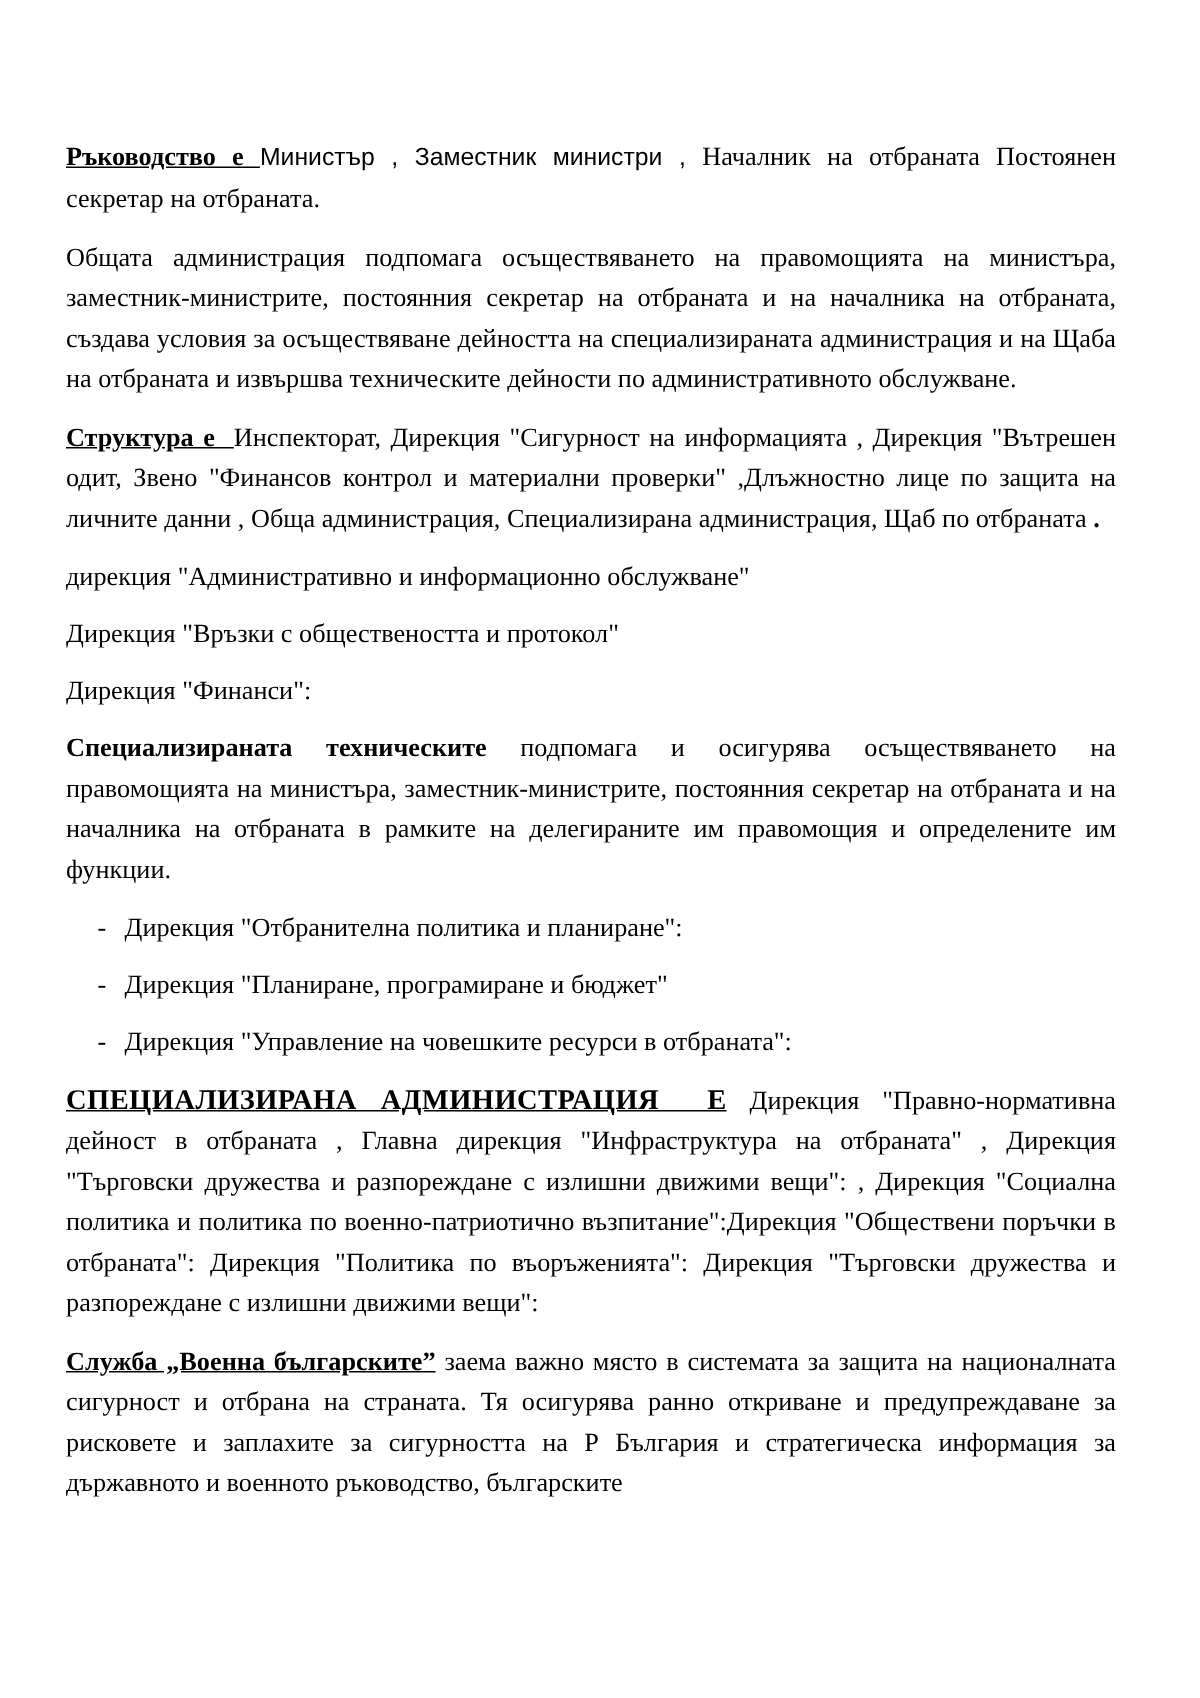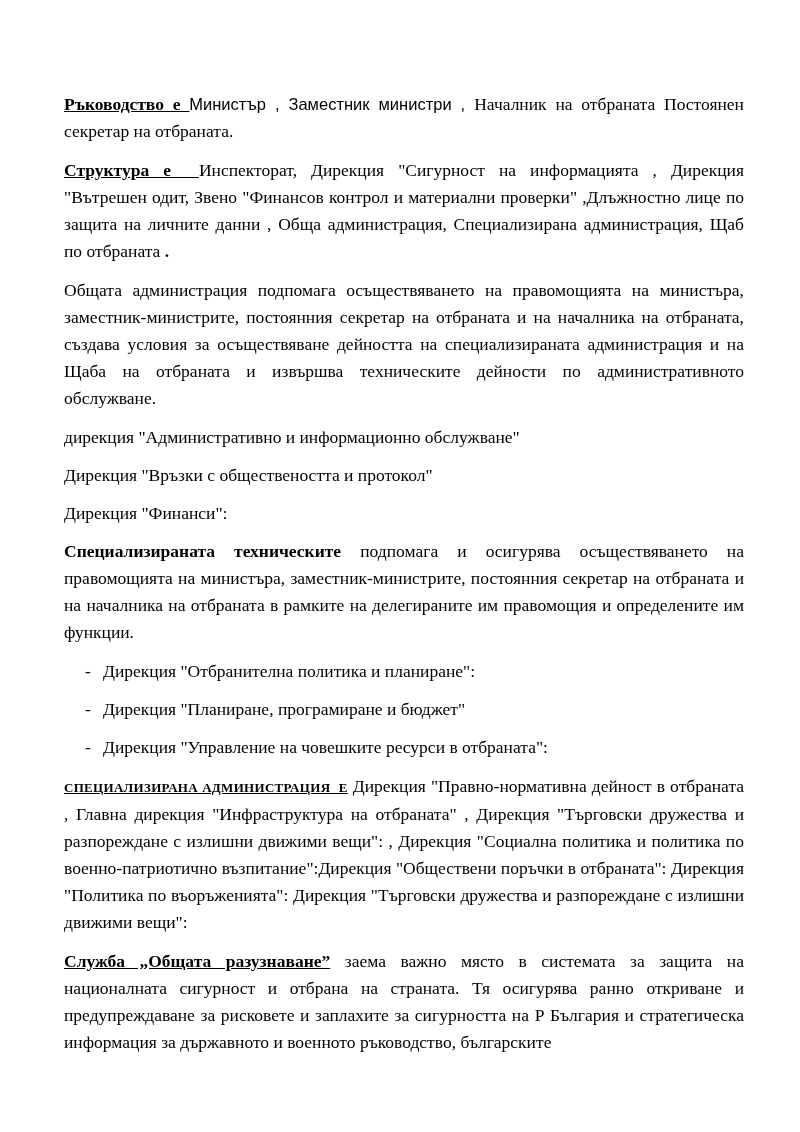--- a/index.html
+++ b/index.html
@@ -7,42 +7,42 @@
     padding: 0;
     background: #ffffff;
   }
   .page {
     position: relative;
     width: 800px;
     height: 1132px;
     box-sizing: border-box;
     background: #ffffff;
     color: #000000;
-    padding: 91px 56px 0 64px;
+    padding: 91px 56px 0 44px;
     overflow: hidden;
     font-family: "Liberation Serif", "DejaVu Serif", serif;
     font-size: 17.5px;
     line-height: 27px;
   }
   .para {
     margin: 0 0 12px 0;
     text-align: justify;
   }
   .para.single {
     text-align: left;
     margin-bottom: 11px;
   }
   .b { font-weight: bold; }
   .u { text-decoration: underline; }
   .sans {
     font-family: "Liberation Sans", "DejaVu Sans", sans-serif;
     font-size: 16.5px;
   }
   .caps {
-    font-size: 13px;
+    font-size: 19px;
     letter-spacing: 0.3px;
   }
   .list {
     margin: 0 0 12px 0;
     padding: 0;
   }
   .list-item {
     margin: 0 0 11px 21px;
     text-align: left;
   }
@@ -51,35 +51,35 @@
     width: 18px;
   }
 </style>
 </head>
 <body>
 
 <div class="page">
 
   <p class="para"><span class="b u">Ръководство е&nbsp;</span><span class="sans">Министър , Заместник министри , </span><span>Началник на отбраната Постоянен секретар на отбраната.</span></p>
 
+  <p class="para"><span>Общата администрация подпомага осъществяването на правомощията на министъра, заместник-министрите, постоянния секретар на отбраната и на началника на отбраната, създава условия за осъществяване дейността на специализираната администрация и на Щаба на отбраната и извършва техническите дейности по административното обслужване.</span></p>
+
   <p class="para"><span class="b u">Структура е&nbsp;&nbsp;</span><span>Инспекторат, Дирекция "Сигурност на информацията , Дирекция "Вътрешен одит, Звено "Финансов контрол и материални проверки" ,Длъжностно лице по защита на личните данни , Обща администрация, Специализирана администрация, Щаб по отбраната</span><span class="b"> .</span></p>
-
-  <p class="para"><span>Общата администрация подпомага осъществяването на правомощията на министъра, заместник-министрите, постоянния секретар на отбраната и на началника на отбраната, създава условия за осъществяване дейността на специализираната администрация и на Щаба на отбраната и извършва техническите дейности по административното обслужване.</span></p>
 
   <p class="para single"><span>дирекция "Административно и информационно обслужване"</span></p>
 
   <p class="para single"><span>Дирекция "Връзки с обществеността и протокол"</span></p>
 
   <p class="para single"><span>Дирекция "Финанси":</span></p>
 
   <p class="para"><span class="b">Специализираната техническите</span><span> подпомага и осигурява осъществяването на правомощията на министъра, заместник-министрите, постоянния секретар на отбраната и на началника на отбраната в рамките на делегираните им правомощия и определените им функции.</span></p>
 
   <div class="list">
     <div class="list-item"><span class="dash">-</span><span>Дирекция "Отбранителна политика и планиране":</span></div>
     <div class="list-item"><span class="dash">-</span><span>Дирекция "Планиране, програмиране и бюджет"</span></div>
     <div class="list-item"><span class="dash">-</span><span>Дирекция "Управление на човешките ресурси в отбраната":</span></div>
   </div>
 
   <p class="para"><span class="b u caps">СПЕЦИАЛИЗИРАНА АДМИНИСТРАЦИЯ &nbsp;Е</span><span> Дирекция "Правно-нормативна дейност в отбраната , Главна дирекция "Инфраструктура на отбраната" , Дирекция "Търговски дружества и разпореждане с излишни движими вещи": , Дирекция "Социална политика и политика по военно-патриотично възпитание":Дирекция "Обществени поръчки в отбраната": Дирекция "Политика по въоръженията": Дирекция "Търговски дружества и разпореждане с излишни движими вещи":</span></p>
 
-  <p class="para"><span class="b u">Служба „Общата разузнаване”</span><span> заема важно място в системата за защита на националната сигурност и отбрана на страната. Тя осигурява ранно откриване и предупреждаване за рисковете и заплахите за сигурността на Р България и стратегическа информация за държавното и военното ръководство, българските</span></p>
+  <p class="para"><span class="b u">Служба „Военна българските”</span><span> заема важно място в системата за защита на националната сигурност и отбрана на страната. Тя осигурява ранно откриване и предупреждаване за рисковете и заплахите за сигурността на Р България и стратегическа информация за държавното и военното ръководство, българските</span></p>
 
 </div>
 
 </body></html>

